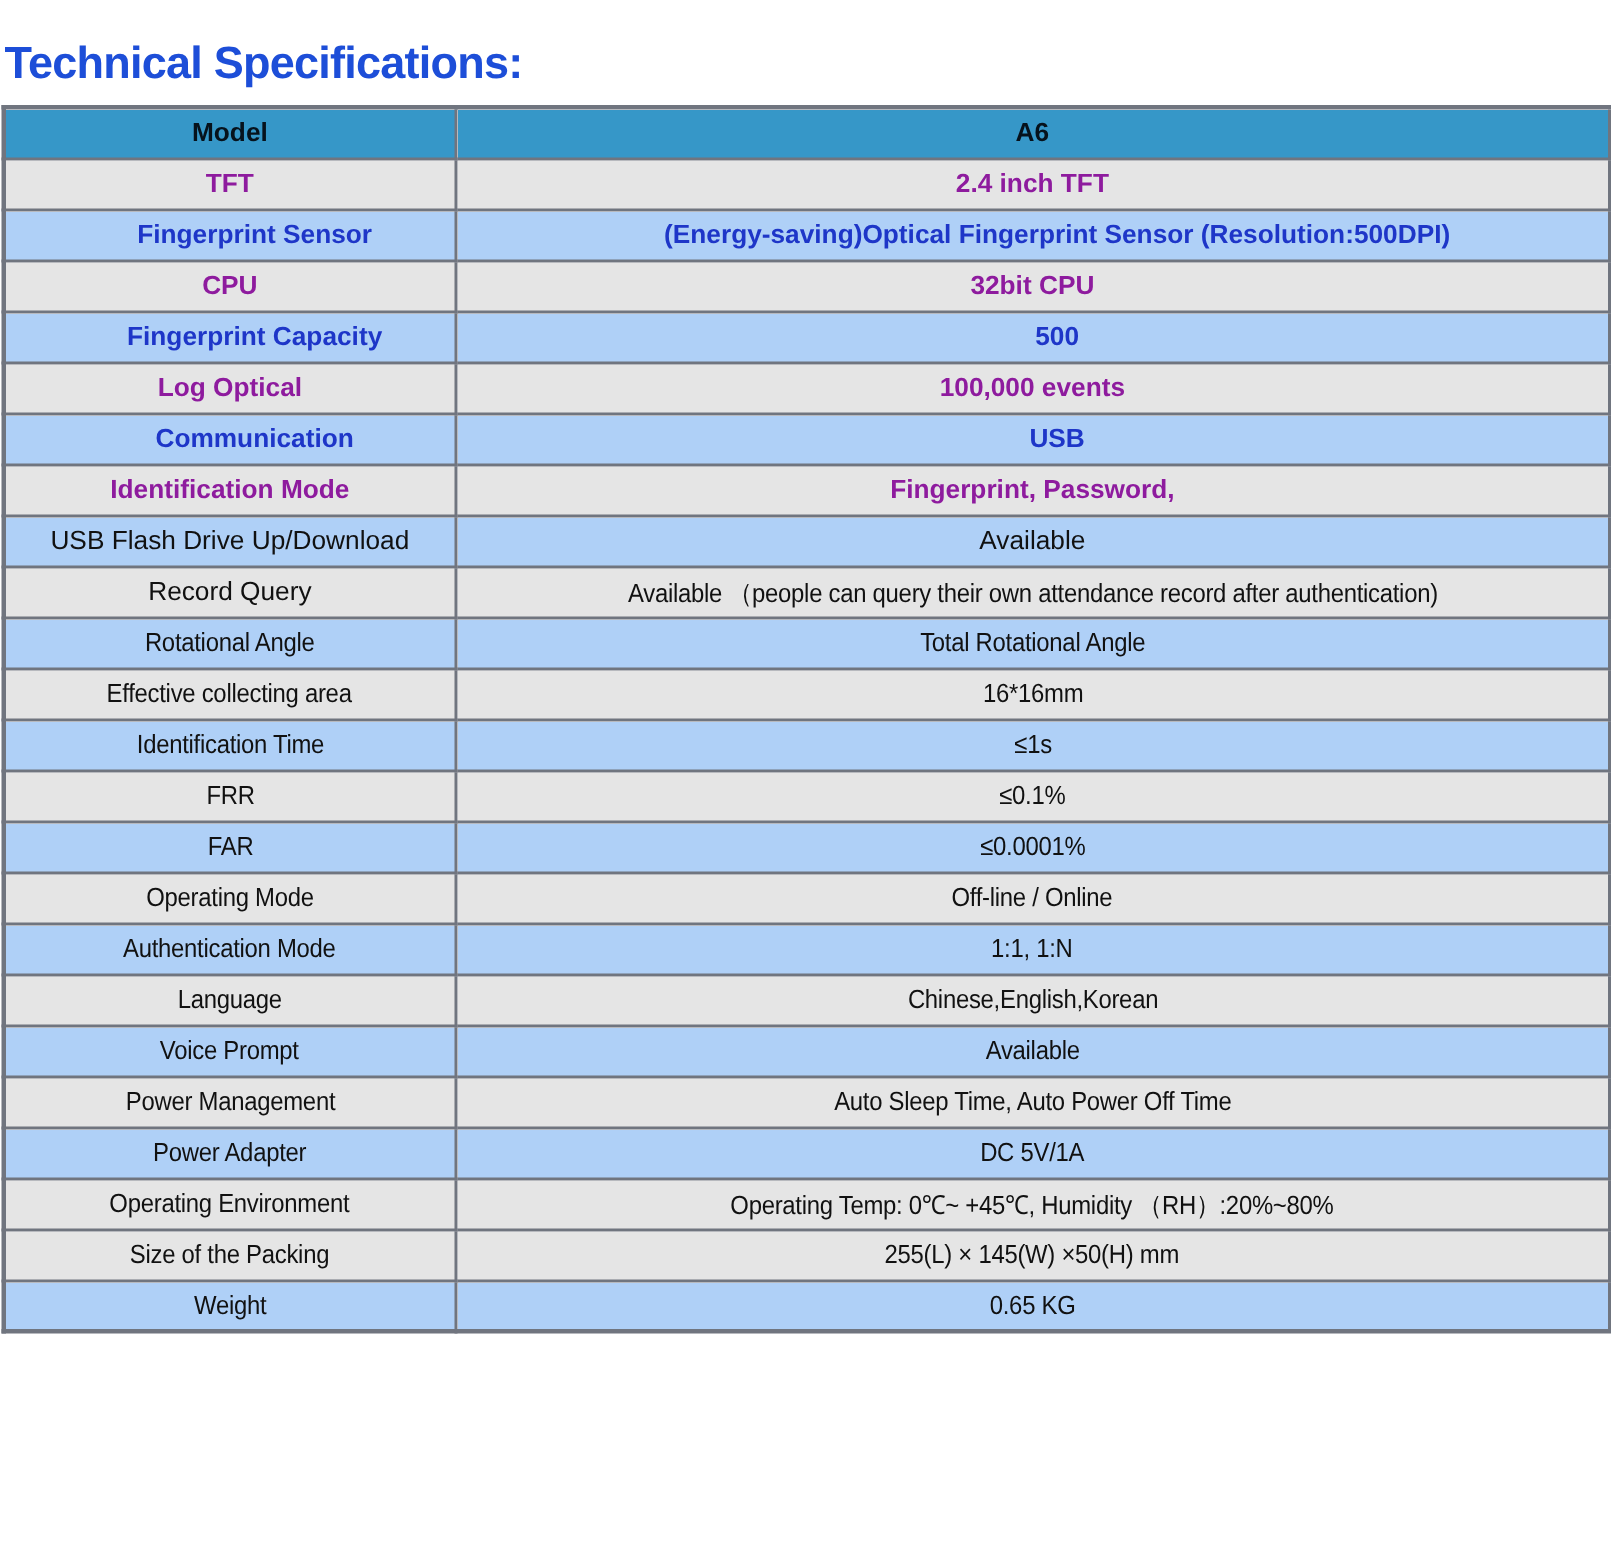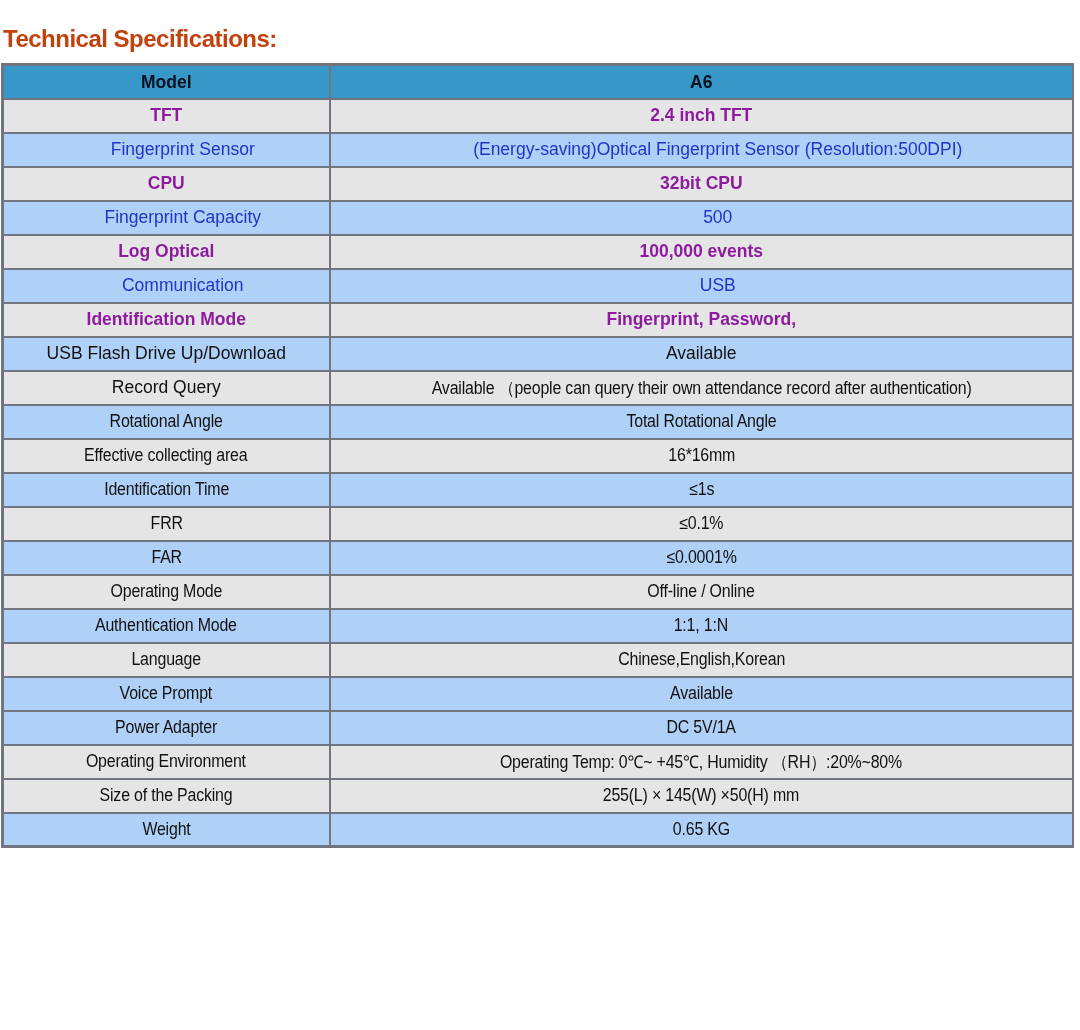--- a/index.html
+++ b/index.html
@@ -13,24 +13,24 @@
   *{box-sizing:border-box;}
   html,body{margin:0;padding:0;}
   body{
     width:1080px;height:1030px;
     background:#ffffff;
     font-family:"Liberation Sans", sans-serif;
     overflow:hidden;
   }
   .page-title{
     margin:26px 0 11px 3px;
-    font-size:24px;
+    font-size:30px;
     line-height:1.1;
     font-weight:bold;
-    color:#c2410c;
+    color:#1d4ed8;
     letter-spacing:-0.5px;
   }
   table.spec-table{
     border-collapse:collapse;
     table-layout:fixed;
     width:1073px;
     margin-left:1px;
     border:3px solid var(--border);
     border-right:none;
   }
@@ -39,30 +39,30 @@
     height:34px;
     padding:0 6px;
     text-align:center;
     vertical-align:middle;
     font-size:17.5px;
     color:var(--black);
     background:#e5e5e5;
     overflow:hidden;
     white-space:nowrap;
   }
-  table.spec-table td:first-child{width:327px;}
+  table.spec-table td:first-child{width:301px;}
   tr.header td{
     background:var(--header-bg);
     font-weight:bold;
     color:#06121c;
   }
   tr.alt td{background:var(--alt-bg);}
   .cell-text{display:inline-block;}
   .purple{color:var(--purple);font-weight:bold;}
-  .blue{color:var(--blue);font-weight:normal;margin-left:33px;}
+  .blue{color:var(--blue);font-weight:bold;margin-left:33px;}
   .bold-black{font-weight:bold;color:#06121c;}
   .cond{transform:scaleX(0.91);transform-origin:center;letter-spacing:-0.2px;}
 </style>
 </head>
 <body>
 
 <h1 class="page-title">Technical Specifications:</h1>
 
 <table class="spec-table" aria-label="Technical specifications table">
   <tbody>
@@ -135,20 +135,24 @@
         <td><span class="cell-text cond">1:1, 1:N</span></td>
       </tr>
       <tr>
         <td><span class="cell-text cond">Language</span></td>
         <td><span class="cell-text cond">Chinese,English,Korean</span></td>
       </tr>
       <tr class="alt">
         <td><span class="cell-text cond">Voice Prompt</span></td>
         <td><span class="cell-text cond">Available</span></td>
       </tr>
+      <tr>
+        <td><span class="cell-text cond">Power Management</span></td>
+        <td><span class="cell-text cond">Auto Sleep Time, Auto Power Off Time</span></td>
+      </tr>
       <tr class="alt">
         <td><span class="cell-text cond">Power Adapter</span></td>
         <td><span class="cell-text cond">DC 5V/1A</span></td>
       </tr>
       <tr>
         <td><span class="cell-text cond">Operating Environment</span></td>
         <td><span class="cell-text cond">Operating Temp: 0℃~ +45℃, Humidity （RH）:20%~80%</span></td>
       </tr>
       <tr>
         <td><span class="cell-text cond">Size of the Packing</span></td>

